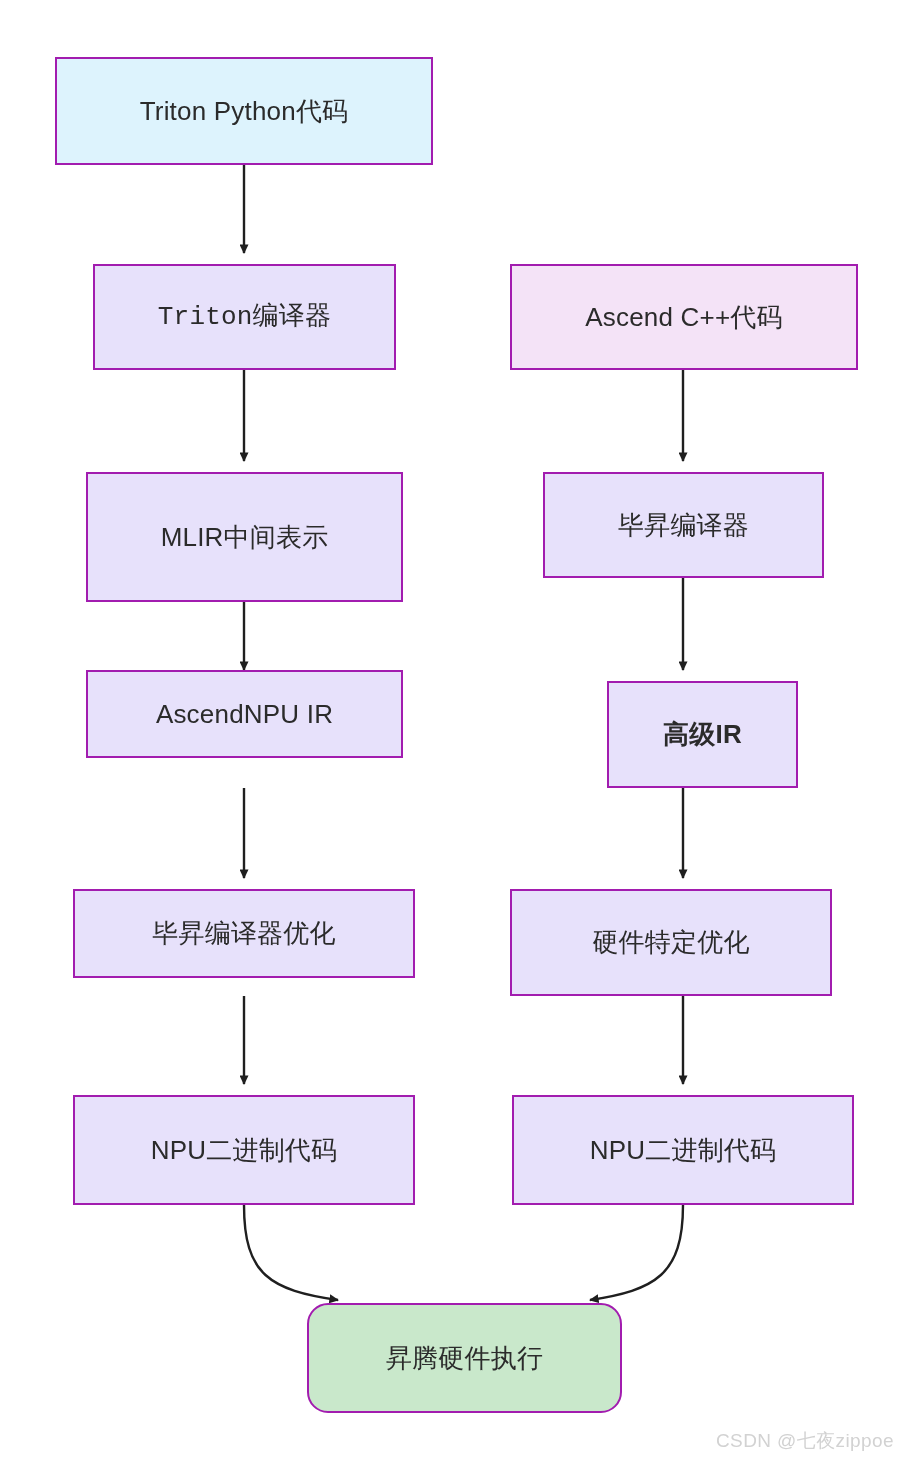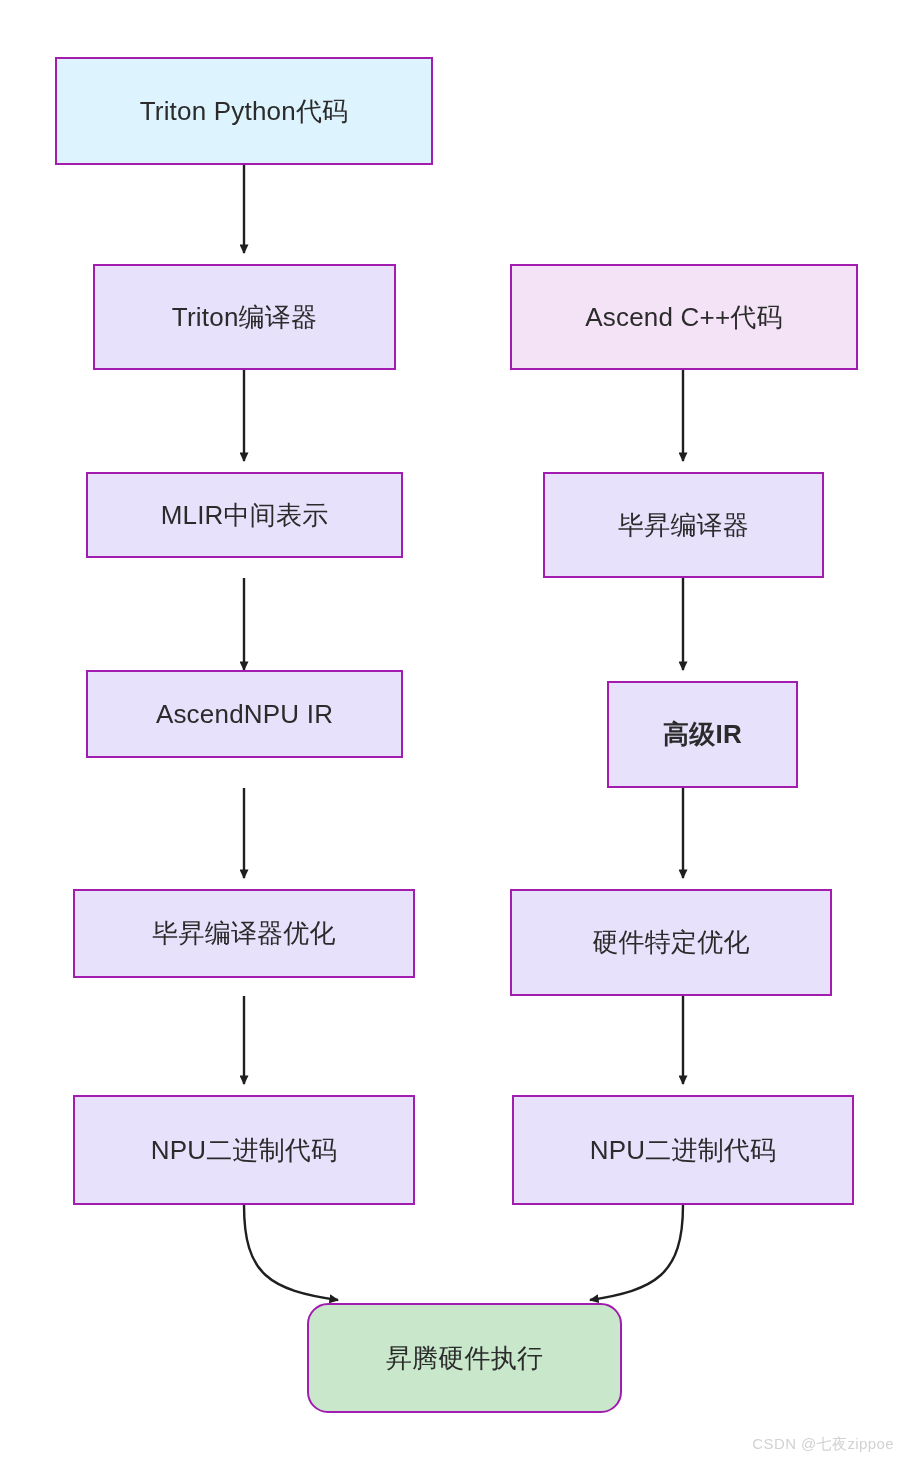--- a/index.html
+++ b/index.html
@@ -46,21 +46,21 @@
   .node.fill-source  { background: #ddf3fd; }
   .node.fill-native  { background: #f4e3f7; }
   .node.fill-target  { background: #c9e8cb; }
 
   .node-label { pointer-events: none; }
 
   .watermark {
     position: absolute;
     right: 18px;
     bottom: 14px;
-    font-size: 15px;
+    font-size: 19px;
     color: #d2d2d2;
     letter-spacing: 0.4px;
     white-space: nowrap;
   }
 </style>
 </head>
 <body>
 
 <div id="flow-canvas">
 
@@ -83,25 +83,25 @@
     <path d="M683,996 L683,1084" stroke="#1f1f1f" stroke-width="2.4" fill="none" marker-end="url(#arrowhead)"></path>
 
     <path d="M244,1205 C244,1275 270,1290 338,1300" stroke="#1f1f1f" stroke-width="2.4" fill="none" marker-end="url(#arrowhead)"></path>
     <path d="M683,1205 C683,1275 655,1290 590,1300" stroke="#1f1f1f" stroke-width="2.4" fill="none" marker-end="url(#arrowhead)"></path>
   </svg>
 
   <div class="node fill-source" style="left:55px; top:57px; width:378px; height:108px;">
     <span class="node-label">Triton Python代码</span>
   </div>
 
-  <div class="node fill-process" style="left:93px; top:264px; width:303px; height:106px;">
+  <div class="node fill-process" style="left:93px; top:264px; width:303px; height:106px;font-family:Liberation Mono, monospace;">
     <span class="node-label">Triton编译器</span>
   </div>
 
-  <div class="node fill-process" style="left:86px; top:472px; width:317px; height:86px;">
+  <div class="node fill-process" style="left:86px; top:472px; width:317px; height:130px;">
     <span class="node-label">MLIR中间表示</span>
   </div>
 
   <div class="node fill-process" style="left:86px; top:670px; width:317px; height:88px;">
     <span class="node-label">AscendNPU IR</span>
   </div>
 
   <div class="node fill-process" style="left:73px; top:889px; width:342px; height:89px;">
     <span class="node-label">毕昇编译器优化</span>
   </div>

